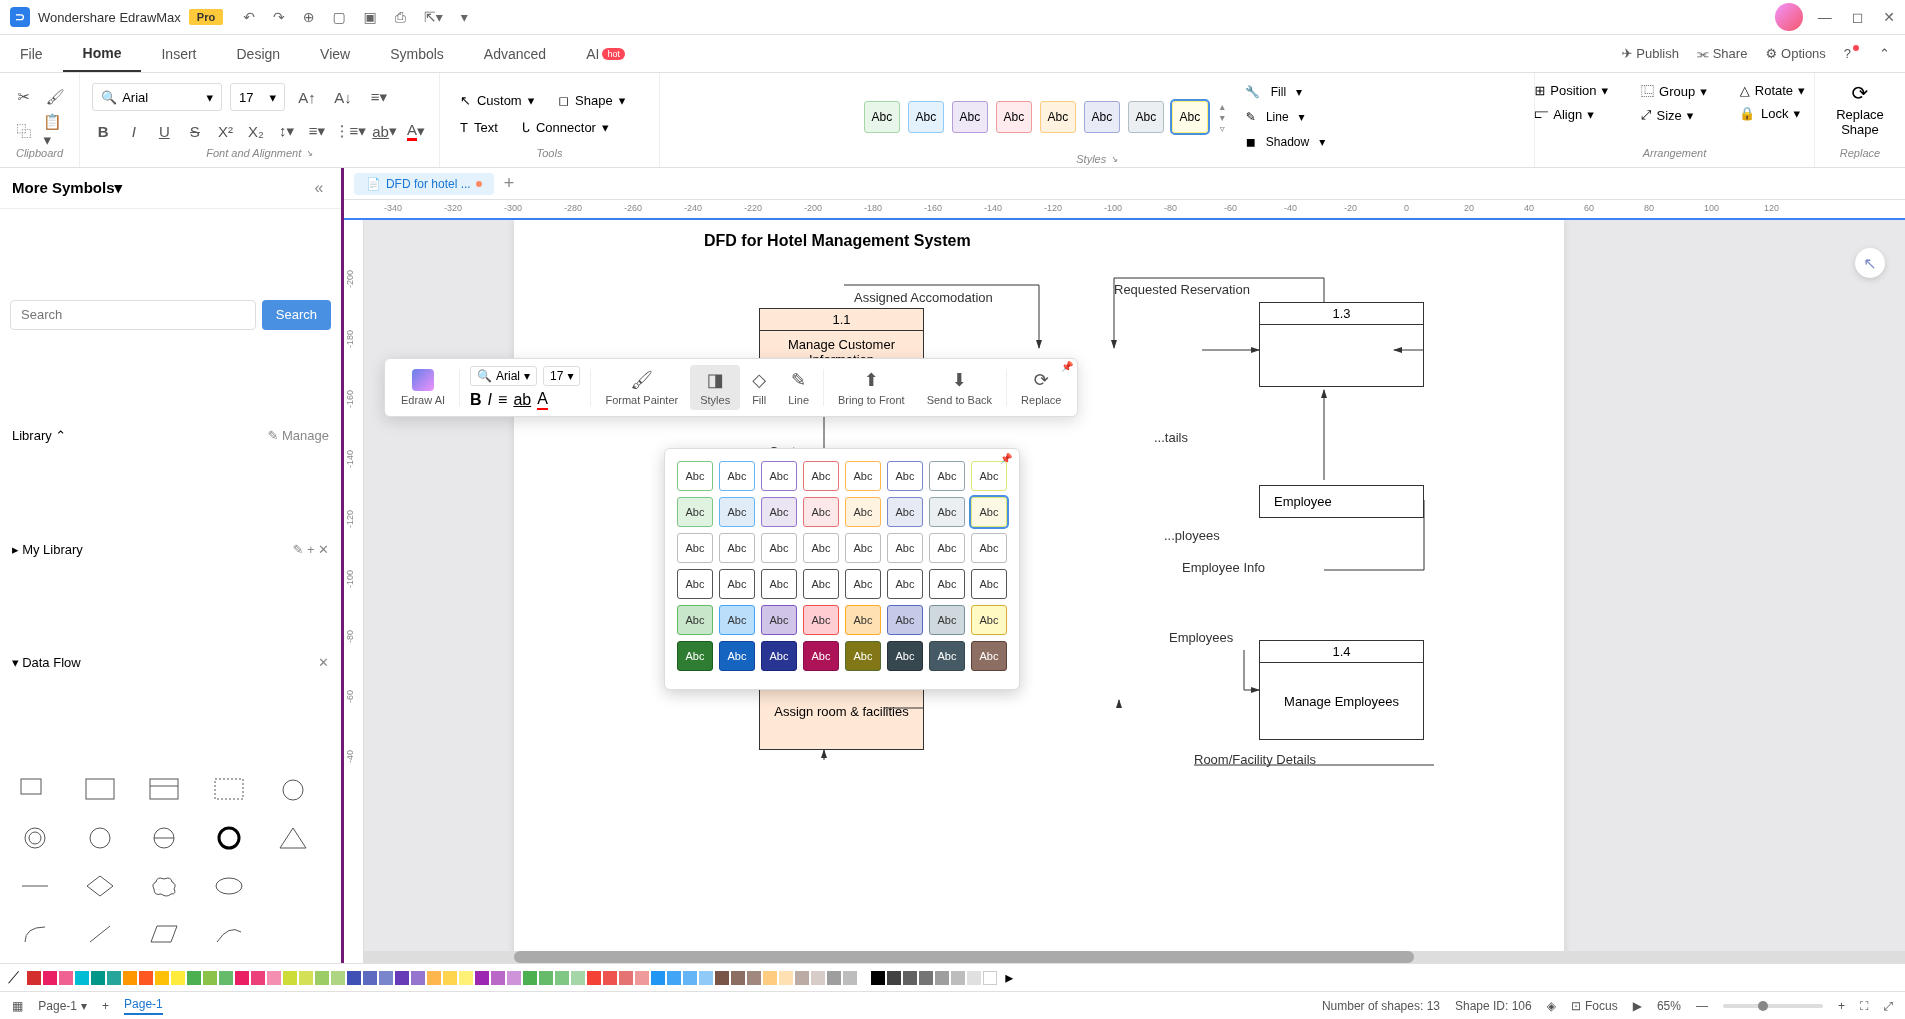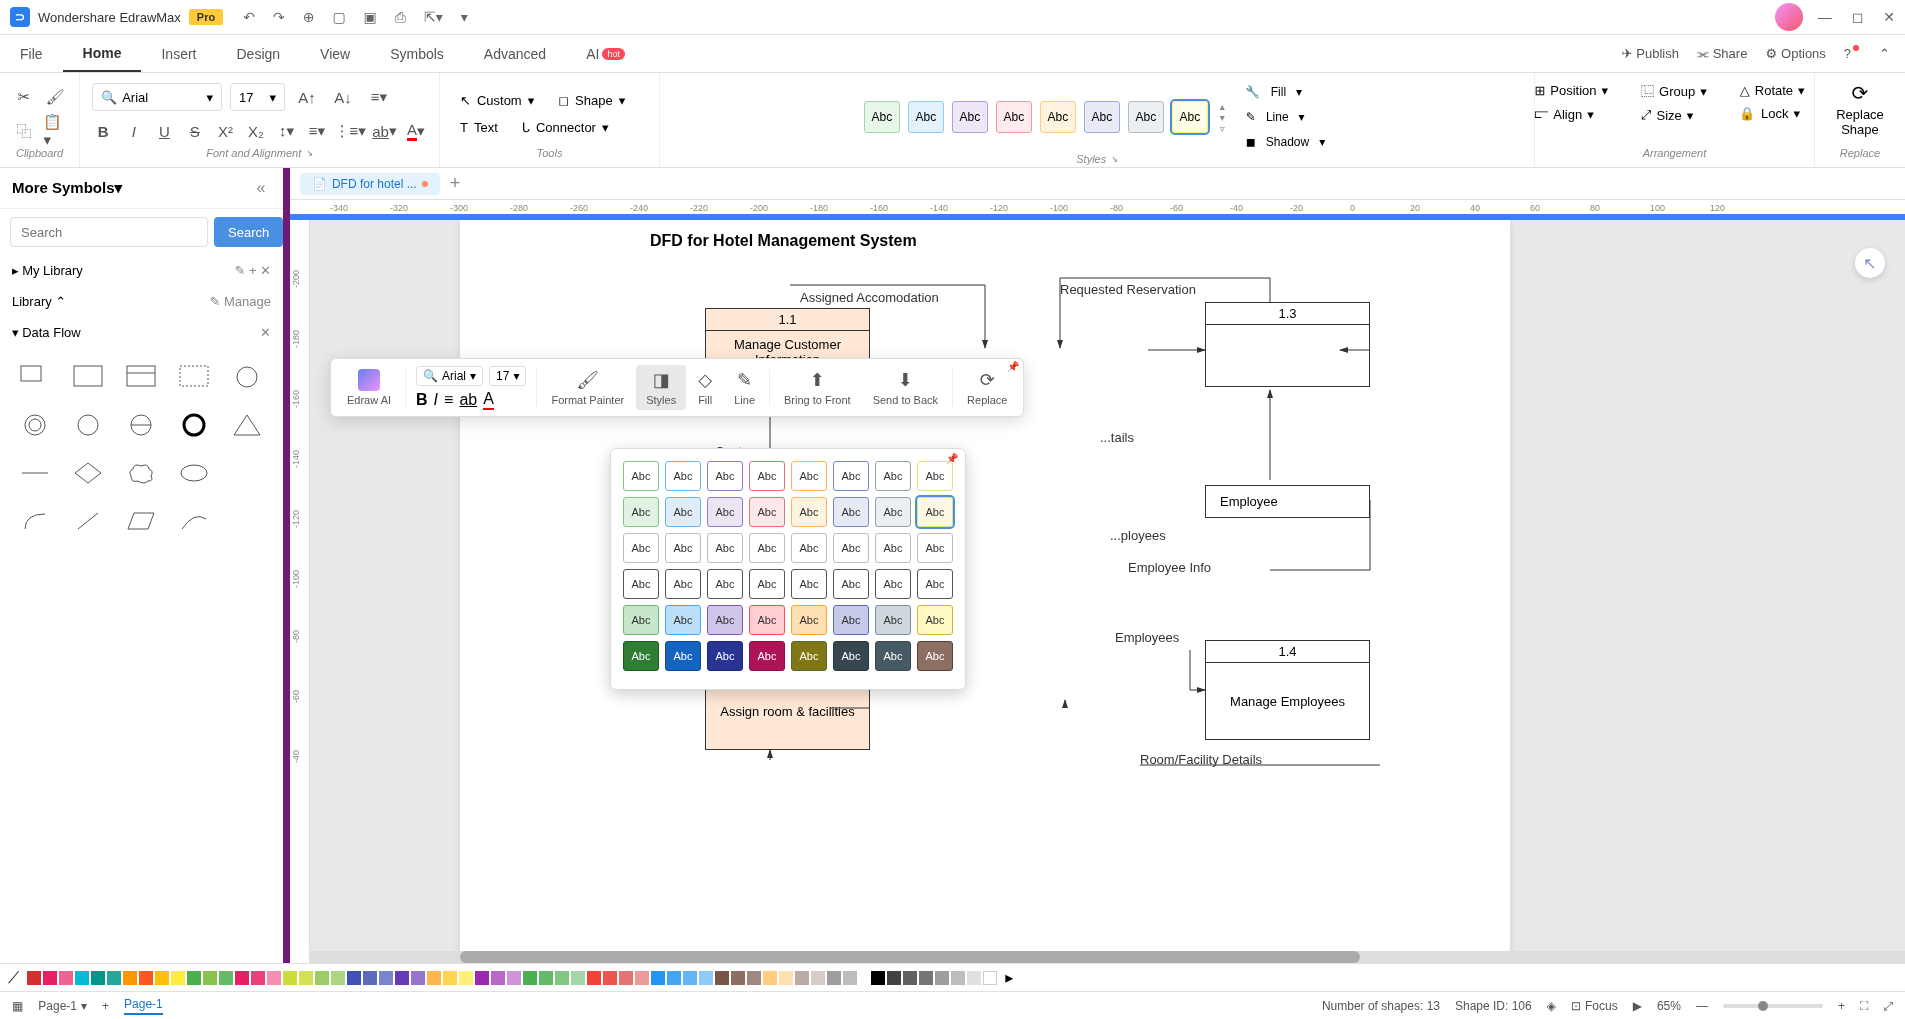--- a/index.html
+++ b/index.html
@@ -49,37 +49,37 @@
 .ribbon .replace-big { display:flex; flex-direction:column; align-items:center; justify-content:center; padding:0 15px; font-size:13px; gap:2px; cursor:pointer;}
 .ribbon .styles-right { display:flex; flex-direction:column; gap:3px; margin-left:8px; font-size:12px;}
 .ribbon .styles-right span { cursor:pointer; padding:2px 5px; display:flex; align-items:center; gap:5px;}
 .ribbon .arrange-col { display:flex; flex-direction:column; gap:4px; margin-right:10px;}
 .ribbon .arrange-item { display:flex; align-items:center; gap:5px; font-size:13px; cursor:pointer; padding:2px 4px;}
 
 
 .workspace { display: flex; height: calc(1019px - 35px - 38px - 95px - 28px - 28px); }
 
 
-.left-panel { width: 290px; background: #fff; border-right: 7px solid #701a75; display: flex; flex-direction: column; }
+.left-panel { width: 344px; background: #fff; border-right: 3px solid #701a75; display: flex; flex-direction: column; justify-content: space-between; }
 .left-panel .header { padding: 10px 12px; display: flex; align-items: center; justify-content: space-between; border-bottom: 1px solid #eee;}
 .left-panel .header h3 { font-size: 15px; font-weight: 600; }
 .left-panel .search-row { padding: 8px 10px; display: flex; gap: 6px; }
 .left-panel .search-row input { flex: 1; height: 30px; border: 1px solid #ddd; border-radius: 4px; padding: 0 10px; font-size: 13px; }
 .left-panel .search-btn { background: #4a90e2; color: #fff; border: none; border-radius: 4px; padding: 0 14px; font-size: 13px; cursor: pointer; }
 .left-panel .section { padding: 8px 12px; font-size: 13px; display:flex; justify-content:space-between; align-items:center; cursor:pointer;}
 .left-panel .shapes-grid { display: grid; grid-template-columns: repeat(5, 1fr); gap: 10px; padding: 10px 14px; }
 .left-panel .shape-item { width: 42px; height: 38px; display: flex; align-items: center; justify-content: center; cursor: pointer; }
 .left-panel svg { overflow: visible; }
 
 
 .canvas-area { flex: 1; background: #f0f0f2; position: relative; overflow: hidden; }
 .doc-tabs { height: 32px; background: #fff; display: flex; align-items: center; border-bottom: 1px solid #e0e0e0; padding-left: 10px; gap: 10px; }
 .doc-tab { padding: 4px 12px; background: #e3f2fd; border-radius: 4px; font-size: 12px; color: #1976d2; display:flex; align-items:center; gap:5px;}
 .doc-tab .dot { width:6px; height:6px; background:#ff8a65; border-radius:50%;}
-.ruler-h { height: 20px; background: #fff; border-bottom: 6px solid #3b82f6; position:relative; font-size:9px; color:#888;}
+.ruler-h { height: 20px; background: #fff; border-bottom: 2px solid #3b82f6; position:relative; font-size:9px; color:#888;}
 .ruler-h span { position:absolute; top:3px; }
 .ruler-v { width:20px; background:#fff; border-right:1px solid #ddd; position:absolute; left:0; top:52px; bottom:0; font-size:9px; color:#888;}
 .ruler-v span { position:absolute; left:1px; writing-mode:vertical-rl; transform:rotate(180deg); }
 .canvas-scroll { position: absolute; left: 20px; top: 52px; right: 0; bottom: 0; background: #e8e8ea; }
 .page { position: absolute; left: 150px; top: 0; width: 1050px; height: 750px; background: #fff; box-shadow: 0 2px 8px rgba(0,0,0,0.1); }
 .page h2 { position: absolute; left: 190px; top: 12px; font-size: 16px; font-weight: 700; }
 
 
 .dfd-process { position: absolute; border: 1px solid #333; background: #ffe8d6; text-align: center; font-size: 13px; display:flex; flex-direction:column;}
 .dfd-process .pnum { border-bottom:1px solid #333; padding:3px; }
@@ -290,26 +290,26 @@
   <div class="left-panel">
     <div class="header">
       <h3><span>More Symbols</span>▾</h3>
       <span class="collapse-icon">«</span>
     </div>
     <div class="search-row">
       <input placeholder="Search" style="">
       <button class="search-btn">Search</button>
     </div>
     <div class="section">
+      <span><span>Library</span> ⌃</span>
+      <span style="color:#888;">✎ <span>Manage</span></span>
+    </div>
+    <div class="section">
       <span>▸ <span>My Library</span></span>
       <span style="color:#888;">✎ + ✕</span>
-    </div>
-    <div class="section">
-      <span><span>Library</span> ⌃</span>
-      <span style="color:#888;">✎ <span>Manage</span></span>
     </div>
     <div class="section">
       <span>▾ <span>Data Flow</span></span>
       <span style="color:#888;">✕</span>
     </div>
     <div class="shapes-grid">
       <div class="shape-item">
           <svg width="30" height="24">
             <rect x="1" y="1" width="20" height="15" fill="none" stroke="#555"></rect>
           </svg>

